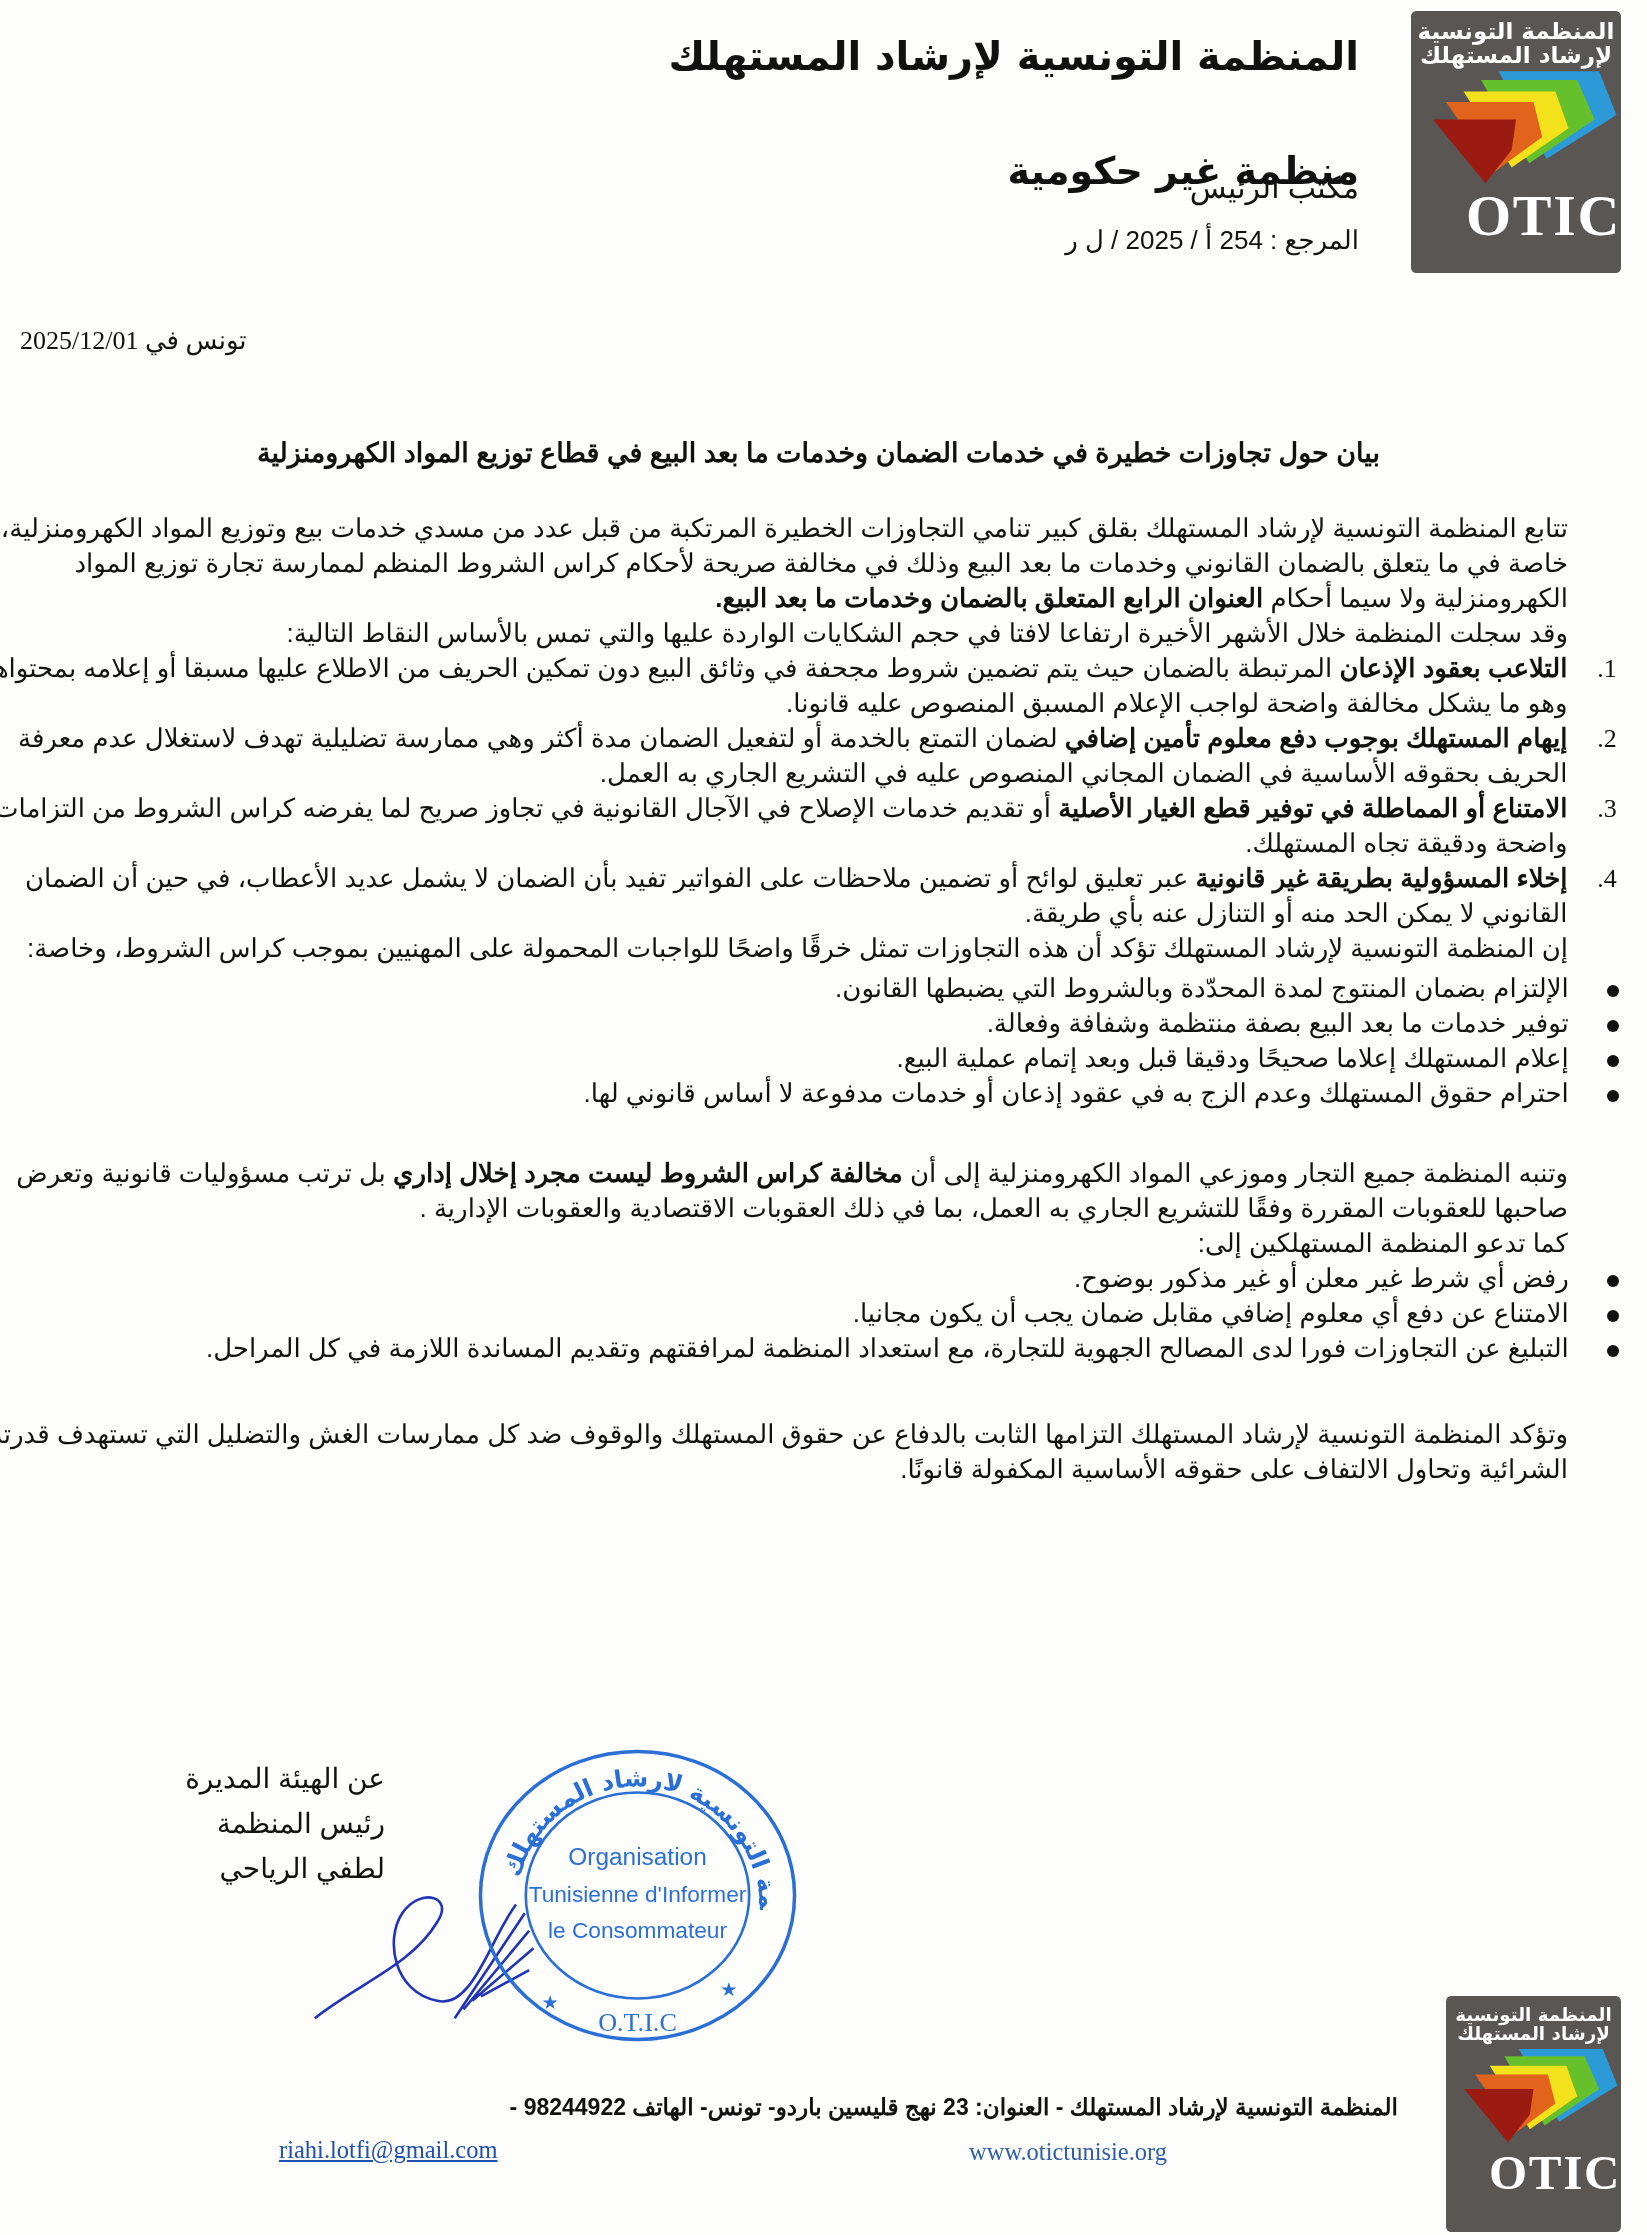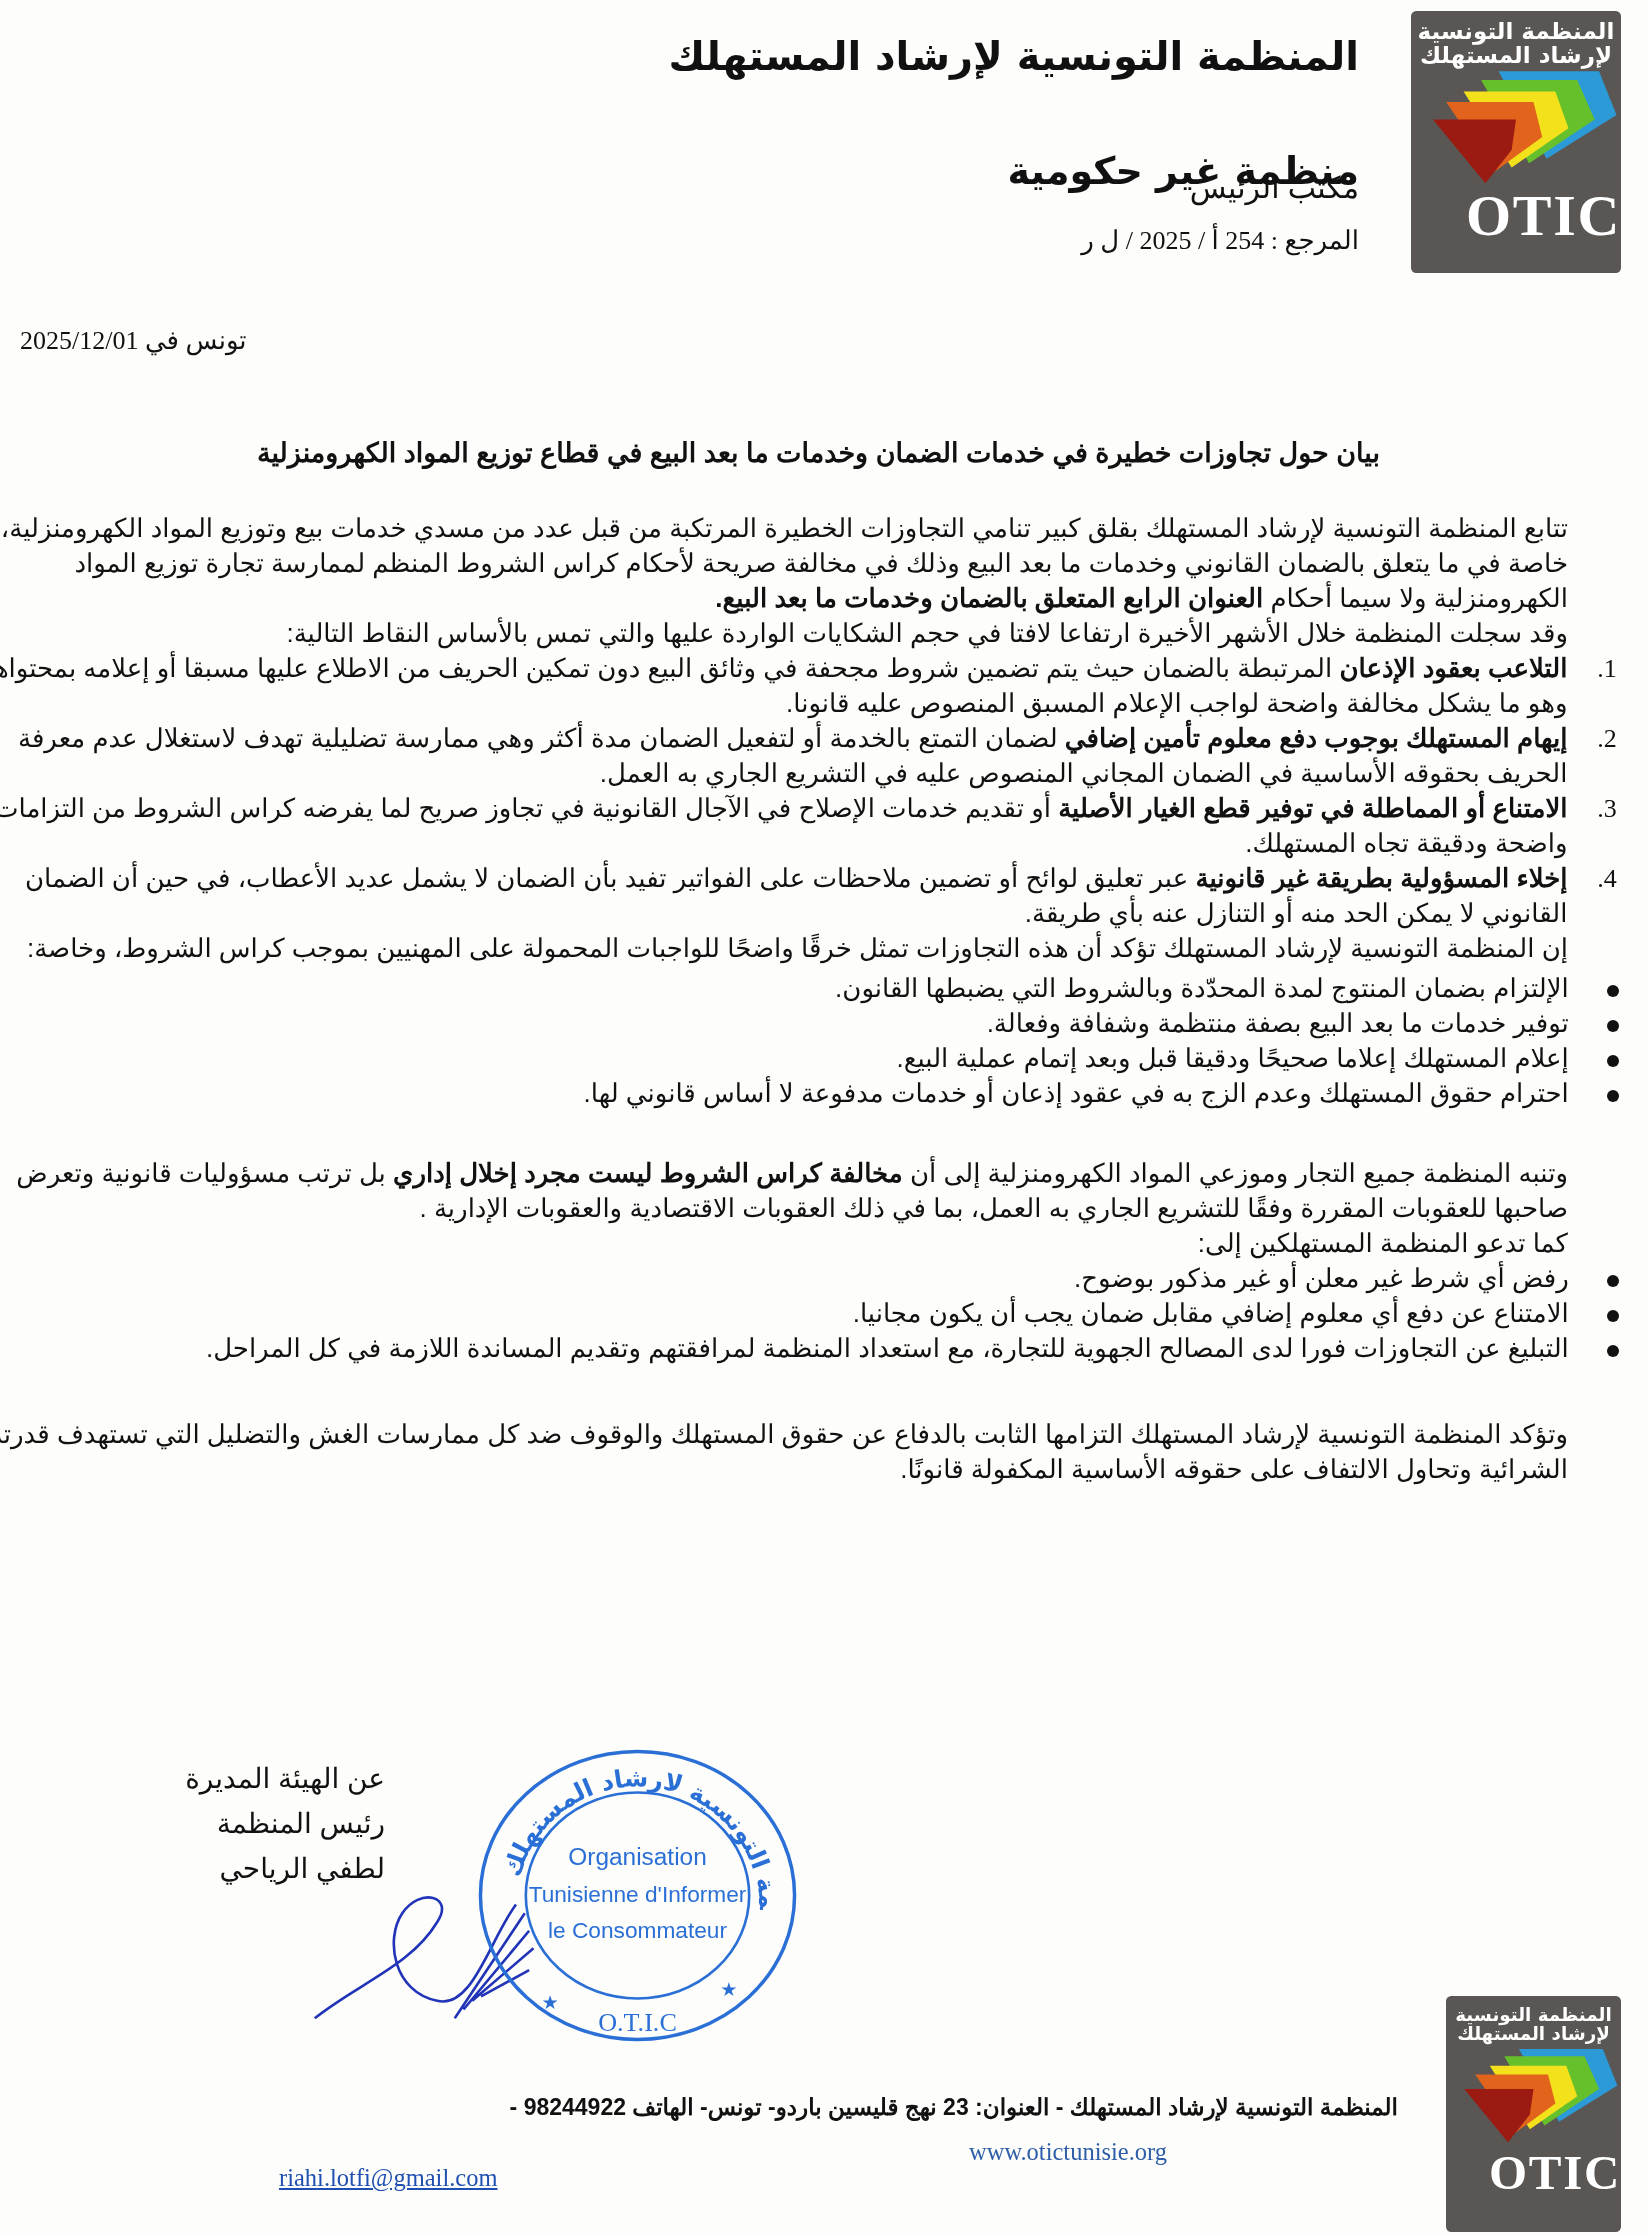--- a/index.html
+++ b/index.html
@@ -7,21 +7,21 @@
     width: 1647px; height: 2236px; background: #fdfdfb; position: relative; overflow: hidden;
     font-family: "DejaVu Sans", sans-serif; color: #111;
   }
   .rtl { direction: rtl; unicode-bidi: embed; }
   .abs { position: absolute; }
 
   
   .hdr-title { right: 288px; top: 33px; font-size: 40px; font-weight: bold; text-align: right; }
   .hdr-sub { right: 288px; top: 103px; font-size: 38px; font-weight: bold; text-align: right; margin-top: 46px; }
   .hdr-office { right: 288px; top: 170px; font-size: 30px; text-align: right; font-family: "Liberation Sans", sans-serif; }
-  .hdr-ref { right: 288px; top: 225px; font-size: 26px; text-align: left; font-family: Liberation Serif, serif; }
+  .hdr-ref { right: 288px; top: 225px; font-size: 26px; text-align: left; font-family: Liberation Sans, sans-serif; }
 
   .logo { background: #5a5654; border-radius: 5.2px; overflow: hidden; }
   .logo .lt { color: #fff; font-weight: bold; text-align: center; direction: rtl; line-height: 1.05; font-family: "DejaVu Sans", sans-serif; }
   .logo svg { display: block; }
   .logo .acr { color: #fff; font-weight: bold; text-align: right; font-family: Liberation Serif, serif; letter-spacing: 1.7px; padding-left: 16px; }
 
   .logo-top { right: 26px; top: 10.5px; width: 210px; height: 262px; }
   .logo-top .lt { font-size: 23px; padding-top: 8.7px; }
   .logo-top .acr { font-size: 58px; margin-top: -3.5px; }
 
@@ -41,21 +41,21 @@
   .bul-item { display: flex; direction: rtl; margin: 0; }
   .bul-item .dot { width: 12.2px; height: 12.2px; border-radius: 50%; background: #111; flex: none; margin-top: 14px; margin-right: -51px; margin-left: 38px; }
   .bul-item .txt { flex: 1; }
 
   .sign-block { left: 175px; top: 1756px; width: 210px; font-size: 28px; line-height: 45px; text-align: right; font-family: "Liberation Sans", sans-serif; }
 
   .stamp { left: 463px; top: 1734px; width: 349px; height: 323px; }
   .signature { left: 306px; top: 1887px; width: 245px; height: 140px; }
 
   .footer-addr { right: 249px; top: 2094px; font-size: 23px; font-weight: bold; font-family: Liberation Sans, sans-serif; text-align: right; white-space: nowrap; }
-  .footer-email { left: 279px; top: 2136px; font-size: 24.5px; color: #1f4fb0; text-decoration: underline; font-family: "Liberation Serif", serif; margin-top: 28px; }
+  .footer-email { left: 279px; top: 2136px; font-size: 24.5px; color: #1f4fb0; text-decoration: underline; font-family: "Liberation Serif", serif; }
   .footer-web { left: 969px; top: 2138px; font-size: 24.5px; color: #2e5ea8; font-family: "Liberation Serif", serif; }
 </style>
 </head>
 <body>
 
 <div class="abs rtl hdr-title">المنظمة التونسية لإرشاد المستهلك</div>
 <div class="abs rtl hdr-sub">منظمة غير حكومية</div>
 <div class="abs rtl hdr-office">مكتب الرئيس</div>
 <div class="abs rtl hdr-ref">المرجع : 254 أ / 2025 / ل ر</div>
 

